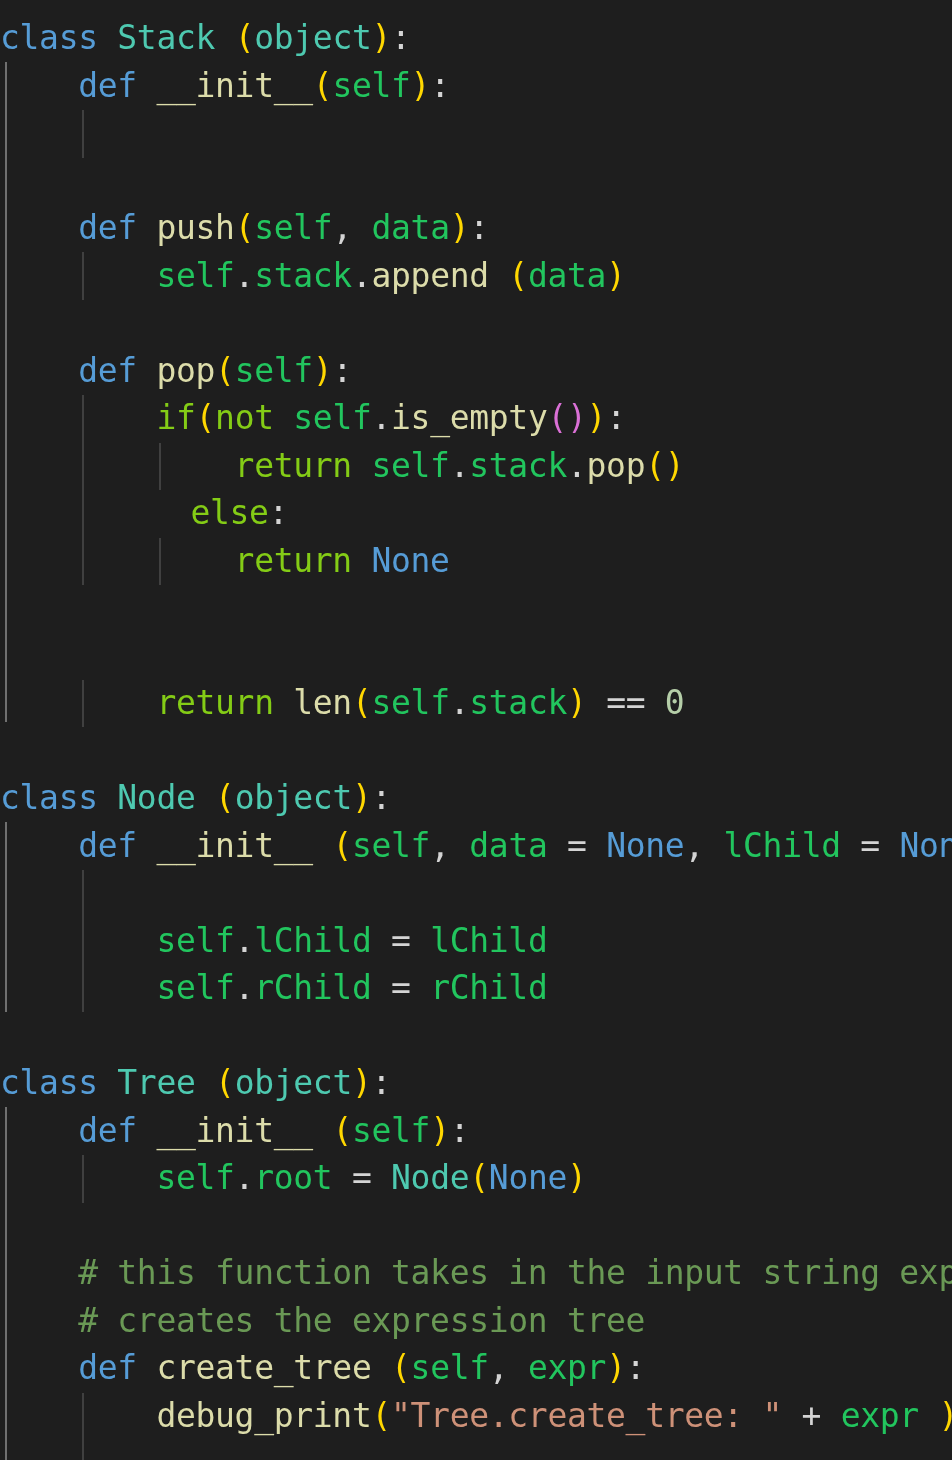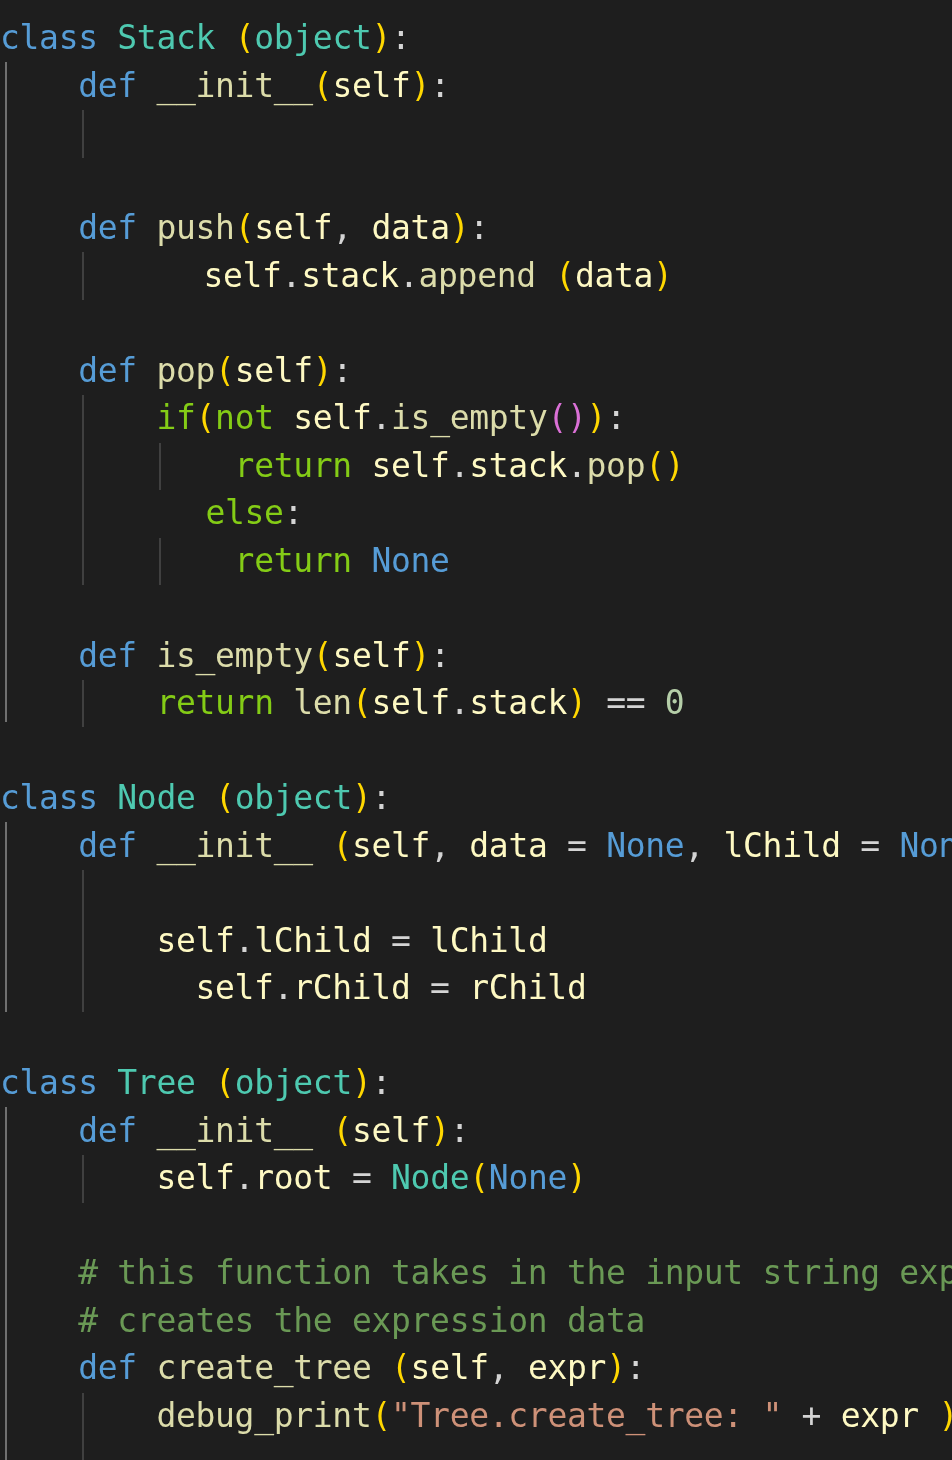--- a/index.html
+++ b/index.html
@@ -44,21 +44,21 @@
     letter-spacing: 0px;
     font-family: "DejaVu Sans Mono", "Liberation Mono", monospace;
   }
   .line span { white-space: pre; }
 
   
   .kw   { color: #569cd6; }  
   .ctl  { color: #84cc16; }  
   .cls  { color: #4ec9b0; }  
   .fn   { color: #dcdcaa; }  
-  .var  { color: #fef9c3; }  
+  .var  { color: #22c55e; }  
   .op   { color: #d4d4d4; }  
   .str  { color: #ce9178; }  
   .cmt  { color: #6a9955; }  
   .num  { color: #b5cea8; }  
   .b1   { color: #ffd700; }  
   .b2   { color: #da70d6; }  
   .plain{ color: #d4d4d4; }
 </style>
 </head>
 <body>
@@ -76,38 +76,37 @@
       <div class="guide" style="left: 82px; top: 870px; height: 142px; background: rgb(64, 64, 64);"></div>
       <div class="guide" style="left: 5px; top: 1107px; height: 353px; background: rgb(112, 112, 112);"></div>
       <div class="guide" style="left: 82px; top: 1155px; height: 48px; background: rgb(64, 64, 64);"></div>
       <div class="guide" style="left: 82px; top: 1393px; height: 67px; background: rgb(64, 64, 64);"></div>
     </div>
   <div class="code-layer">
       <div class="line" style="top: 14px; left: 0px; letter-spacing: -0.318304px;"><span class="kw">class</span><span class="plain"> </span><span class="cls">Stack</span><span class="plain"> </span><span class="b1">(</span><span class="cls">object</span><span class="b1">)</span><span class="op">:</span></div>
       <div class="line" style="top: 61.5px; left: 0px; letter-spacing: -0.318304px;"><span class="plain">    </span><span class="kw">def</span><span class="plain"> </span><span class="fn">__init__</span><span class="b1">(</span><span class="var">self</span><span class="b1">)</span><span class="op">:</span></div>
       <div class="line" style="top: 156.5px; left: 0px; letter-spacing: -0.318304px;"></div>
       <div class="line" style="top: 204px; left: 0px; letter-spacing: -0.318304px;"><span class="plain">    </span><span class="kw">def</span><span class="plain"> </span><span class="fn">push</span><span class="b1">(</span><span class="var">self</span><span class="op">,</span><span class="plain"> </span><span class="var">data</span><span class="b1">)</span><span class="op">:</span></div>
-      <div class="line" style="top: 251.5px; left: 0px; letter-spacing: -0.318304px; margin-left: 47px;"><span class="plain">        </span><span class="var">self</span><span class="op">.</span><span class="var">stack</span><span class="op">.</span><span class="fn">append</span><span class="plain"> </span><span class="b1">(</span><span class="var">data</span><span class="b1">)</span></div>
+      <div class="line" style="top: 251.5px; left: 0px; letter-spacing: -0.318304px;"><span class="plain">        </span><span class="var">self</span><span class="op">.</span><span class="var">stack</span><span class="op">.</span><span class="fn">append</span><span class="plain"> </span><span class="b1">(</span><span class="var">data</span><span class="b1">)</span></div>
       <div class="line" style="top: 299px; left: 0px; letter-spacing: -0.318304px;"></div>
       <div class="line" style="top: 346.5px; left: 0px; letter-spacing: -0.318304px;"><span class="plain">    </span><span class="kw">def</span><span class="plain"> </span><span class="fn">pop</span><span class="b1">(</span><span class="var">self</span><span class="b1">)</span><span class="op">:</span></div>
       <div class="line" style="top: 394px; left: 0px; letter-spacing: -0.318304px;"><span class="plain">        </span><span class="ctl">if</span><span class="b1">(</span><span class="ctl">not</span><span class="plain"> </span><span class="var">self</span><span class="op">.</span><span class="fn">is_empty</span><span class="b2">(</span><span class="b2">)</span><span class="b1">)</span><span class="op">:</span></div>
       <div class="line" style="top: 441.5px; left: 0px; letter-spacing: -0.318304px;"><span class="plain">            </span><span class="ctl">return</span><span class="plain"> </span><span class="var">self</span><span class="op">.</span><span class="var">stack</span><span class="op">.</span><span class="fn">pop</span><span class="b1">(</span><span class="b1">)</span></div>
-      <div class="line" style="top: 489px; left: 15px; letter-spacing: -0.318304px; padding-left: 34px;"><span class="plain">        </span><span class="ctl">else</span><span class="op">:</span></div>
+      <div class="line" style="top: 489px; left: 0px; letter-spacing: -0.318304px; padding-left: 34px;"><span class="plain">        </span><span class="ctl">else</span><span class="op">:</span></div>
       <div class="line" style="top: 536.5px; left: 0px; letter-spacing: -0.318304px;"><span class="plain">            </span><span class="ctl">return</span><span class="plain"> </span><span class="kw">None</span></div>
       <div class="line" style="top: 584px; left: 0px; letter-spacing: -0.318304px;"></div>
-      <div class="line" style="top: 631.5px; left: 0px; letter-spacing: -0.318304px;"><span class="plain">    </span><span class="kw">def</span><span class="plain"> </span><span class="fn">is_empty</span><span class="b1">(</span><span class="var">self</span><span class="b1">)</span><span class="op">:</span></div>
       <div class="line" style="top: 679px; left: 0px; letter-spacing: -0.318304px;"><span class="plain">        </span><span class="ctl">return</span><span class="plain"> </span><span class="fn">len</span><span class="b1">(</span><span class="var">self</span><span class="op">.</span><span class="var">stack</span><span class="b1">)</span><span class="plain"> </span><span class="op">==</span><span class="plain"> </span><span class="num">0</span></div>
       <div class="line" style="top: 726.5px; left: 0px; letter-spacing: -0.318304px;"></div>
       <div class="line" style="top: 774px; left: 0px; letter-spacing: -0.318304px;"><span class="kw">class</span><span class="plain"> </span><span class="cls">Node</span><span class="plain"> </span><span class="b1">(</span><span class="cls">object</span><span class="b1">)</span><span class="op">:</span></div>
       <div class="line" style="top: 821.5px; left: 0px; letter-spacing: -0.318304px;"><span class="plain">    </span><span class="kw">def</span><span class="plain"> </span><span class="fn">__init__</span><span class="plain"> </span><span class="b1">(</span><span class="var">self</span><span class="op">,</span><span class="plain"> </span><span class="var">data</span><span class="plain"> </span><span class="op">=</span><span class="plain"> </span><span class="kw">None</span><span class="op">,</span><span class="plain"> </span><span class="var">lChild</span><span class="plain"> </span><span class="op">=</span><span class="plain"> </span><span class="kw">None</span></div>
       <div class="line" style="top: 916.5px; left: 0px; letter-spacing: -0.318304px;"><span class="plain">        </span><span class="var">self</span><span class="op">.</span><span class="var">lChild</span><span class="plain"> </span><span class="op">=</span><span class="plain"> </span><span class="var">lChild</span></div>
-      <div class="line" style="top: 964px; left: 12px; letter-spacing: -0.318304px; padding-left: 27px;"><span class="plain">        </span><span class="var">self</span><span class="op">.</span><span class="var">rChild</span><span class="plain"> </span><span class="op">=</span><span class="plain"> </span><span class="var">rChild</span></div>
+      <div class="line" style="top: 964px; left: 0px; letter-spacing: -0.318304px;"><span class="plain">        </span><span class="var">self</span><span class="op">.</span><span class="var">rChild</span><span class="plain"> </span><span class="op">=</span><span class="plain"> </span><span class="var">rChild</span></div>
       <div class="line" style="top: 1011.5px; left: 0px; letter-spacing: -0.318304px;"></div>
       <div class="line" style="top: 1059px; left: 0px; letter-spacing: -0.318304px;"><span class="kw">class</span><span class="plain"> </span><span class="cls">Tree</span><span class="plain"> </span><span class="b1">(</span><span class="cls">object</span><span class="b1">)</span><span class="op">:</span></div>
       <div class="line" style="top: 1106.5px; left: 0px; letter-spacing: -0.318304px;"><span class="plain">    </span><span class="kw">def</span><span class="plain"> </span><span class="fn">__init__</span><span class="plain"> </span><span class="b1">(</span><span class="var">self</span><span class="b1">)</span><span class="op">:</span></div>
       <div class="line" style="top: 1154px; left: 0px; letter-spacing: -0.318304px;"><span class="plain">        </span><span class="var">self</span><span class="op">.</span><span class="var">root</span><span class="plain"> </span><span class="op">=</span><span class="plain"> </span><span class="cls">Node</span><span class="b1">(</span><span class="kw">None</span><span class="b1">)</span></div>
       <div class="line" style="top: 1201.5px; left: 0px; letter-spacing: -0.318304px;"></div>
       <div class="line" style="top: 1249px; left: 0px; letter-spacing: -0.318304px;"><span class="plain">    </span><span class="cmt"># this function takes in the input string expr and</span></div>
-      <div class="line" style="top: 1296.5px; left: 0px; letter-spacing: -0.318304px;"><span class="plain">    </span><span class="cmt"># creates the expression data</span></div>
+      <div class="line" style="top: 1296.5px; left: 0px; letter-spacing: -0.318304px;"><span class="plain">    </span><span class="cmt"># creates the expression tree</span></div>
       <div class="line" style="top: 1344px; left: 0px; letter-spacing: -0.318304px;"><span class="plain">    </span><span class="kw">def</span><span class="plain"> </span><span class="fn">create_tree</span><span class="plain"> </span><span class="b1">(</span><span class="var">self</span><span class="op">,</span><span class="plain"> </span><span class="var">expr</span><span class="b1">)</span><span class="op">:</span></div>
       <div class="line" style="top: 1391.5px; left: 0px; letter-spacing: -0.318304px;"><span class="plain">        </span><span class="fn">debug_print</span><span class="b1">(</span><span class="str">"Tree.create_tree: "</span><span class="plain"> </span><span class="op">+</span><span class="plain"> </span><span class="var">expr</span><span class="plain"> </span><span class="b1">)</span></div>
     </div>
 </div>
 
 </body></html>

